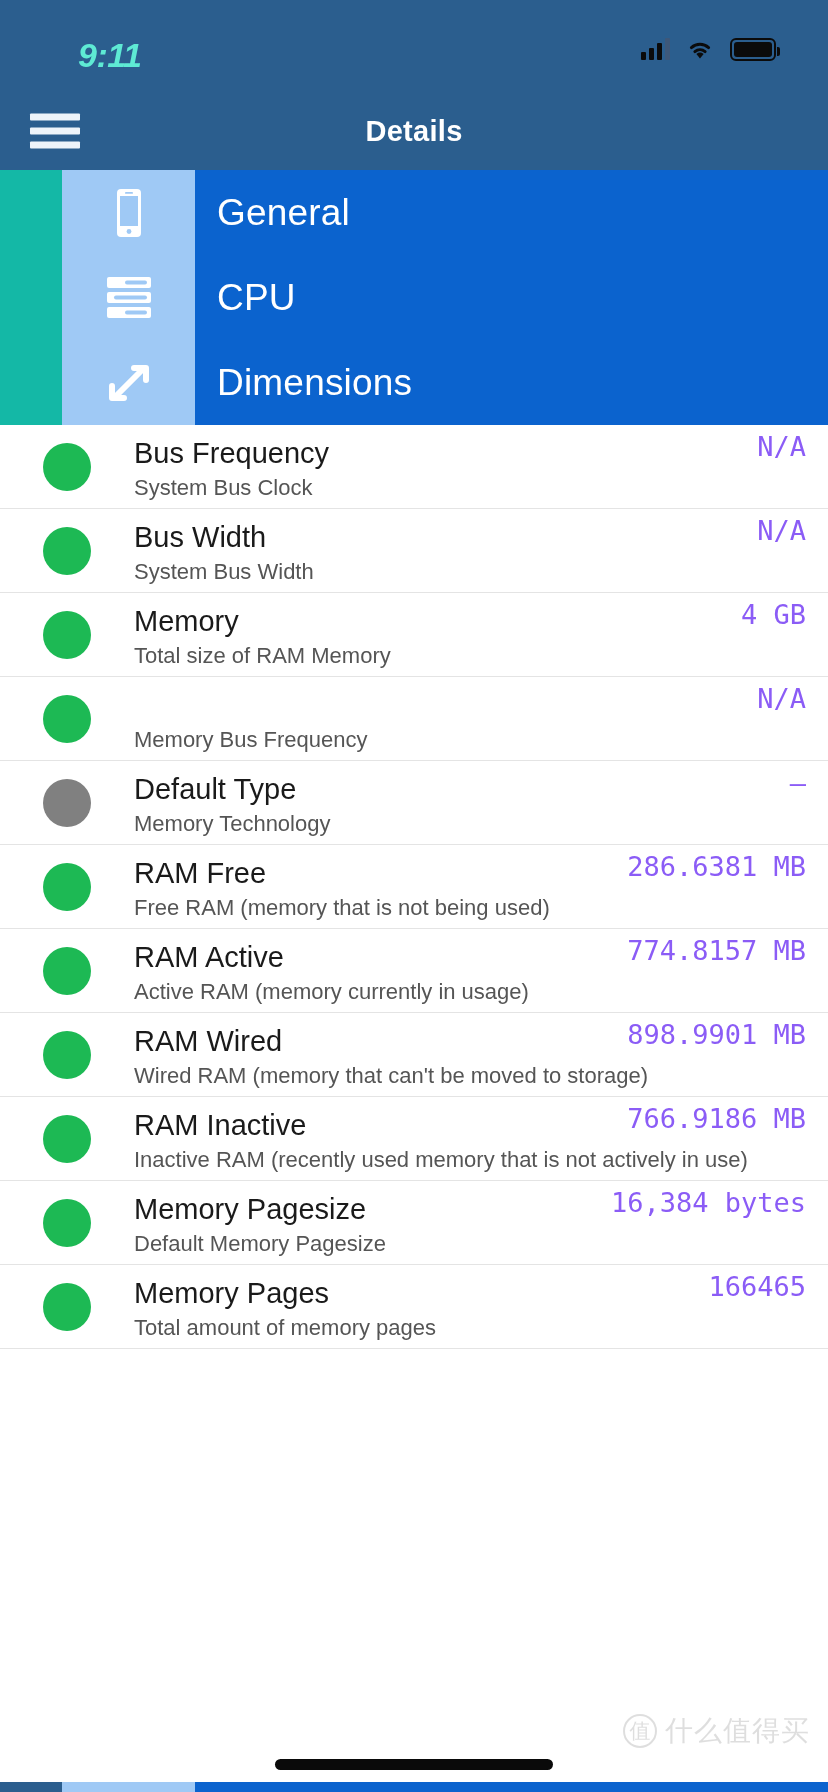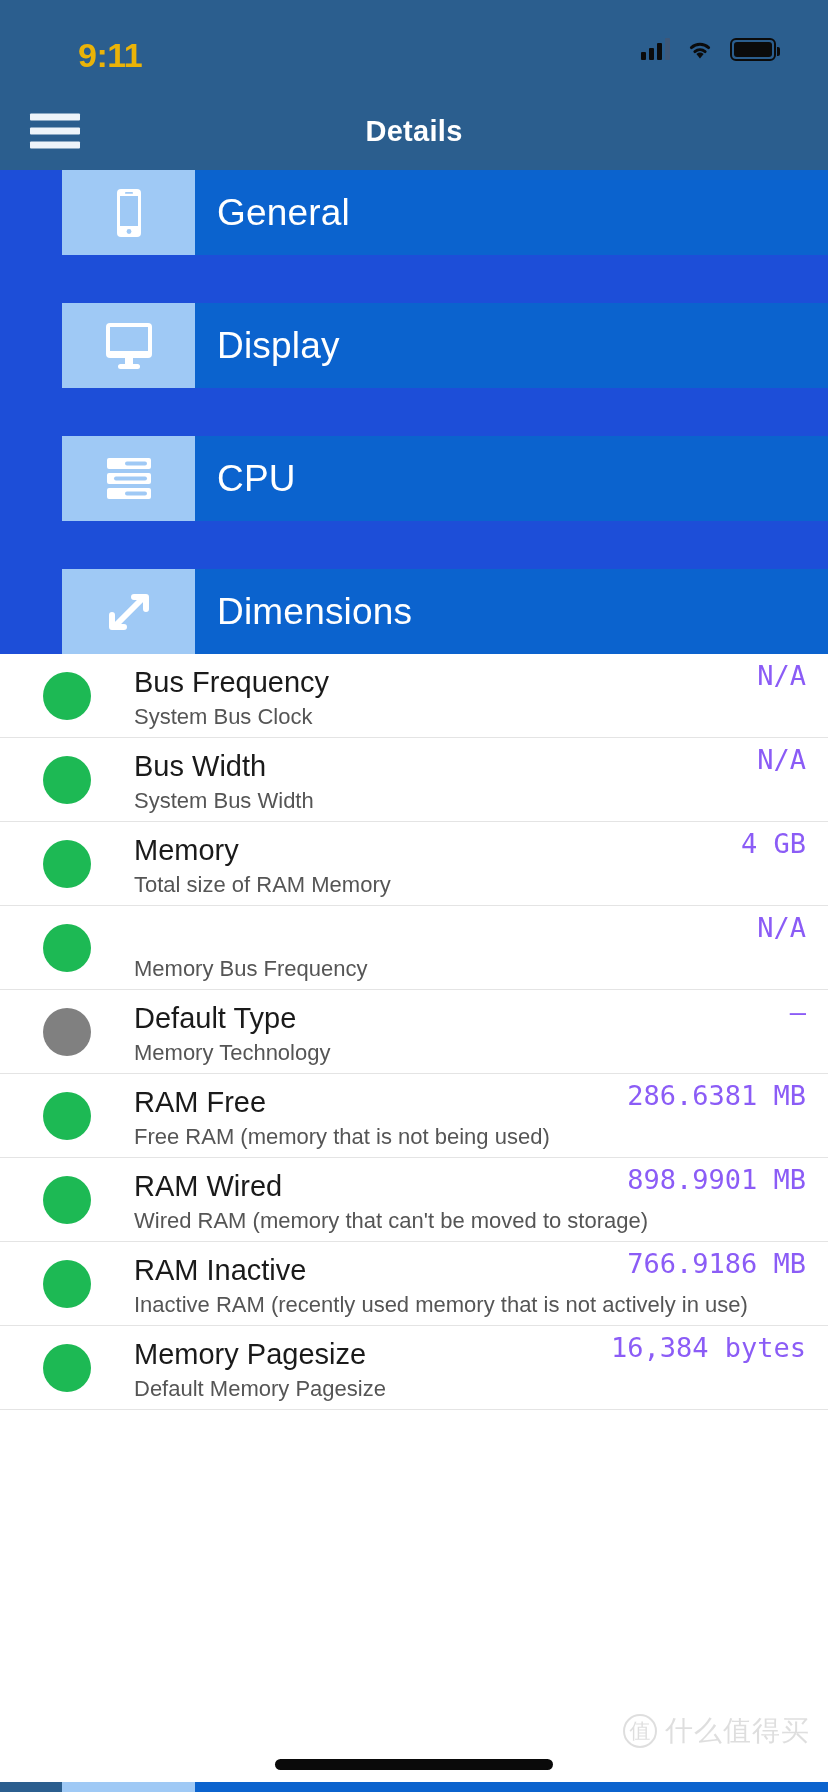--- a/index.html
+++ b/index.html
@@ -17,23 +17,24 @@
     background:#2B5E8E;
     display:flex;
     align-items:center;
     justify-content:space-between;
     padding:0 52px 0 78px;
     position:relative;
   }
   .status-time {
     font-size:34px;
     font-weight:bold;
-    color:#eab308;
+    color:#5eead4;
     letter-spacing:-0.5px;
     margin-top:18px;
+    font-style:italic;
   }
   .status-icons { display:flex; align-items:center; gap:16px; margin-top:6px; }
   .bars { display:flex; align-items:flex-end; gap:3px; height:22px; }
   .bars i { width:5px; background:#0b0b0b; border-radius:1px; display:block; }
   .bars i:nth-child(1){ height:8px; }
   .bars i:nth-child(2){ height:12px; }
   .bars i:nth-child(3){ height:17px; }
   .bars i:nth-child(4){ height:22px; background:#3d587a; }
   .wifi { width:28px; height:22px; position:relative; }
   .batt {
@@ -59,21 +60,21 @@
     width:50px; display:flex; flex-direction:column; gap:7px; cursor:pointer;
   }
   .hamburger i { display:block; height:7px; background:#eef4fa; border-radius:1px; }
   .nav-title {
     width:100%; text-align:center;
     color:#ffffff; font-size:29px; font-weight:bold;
     letter-spacing:0.3px;
   }
 
   
-  .tabpanel { background:#1d4ed8; display:flex; flex-direction:column;gap:48px; }
+  .tabpanel { background:#14b8a6; display:flex; flex-direction:column; }
   .tabrow { display:flex; height:85px; align-items:stretch; }
   .tab-icon {
     width:133px; margin-left:62px;
     background:#9FC9F5;
     display:flex; align-items:center; justify-content:center;
     flex:0 0 133px;
   }
   .tab-label {
     flex:1; background:#0B63CE;
     display:flex; align-items:center;
@@ -176,31 +177,20 @@
       <svg width="44" height="56" viewBox="0 0 44 56">
         <rect x="10" y="4" width="24" height="48" rx="4" fill="#fff"></rect>
         <rect x="13" y="11" width="18" height="30" fill="#9FC9F5"></rect>
         <rect x="18" y="7" width="8" height="1.8" rx="0.9" fill="#9FC9F5"></rect>
         <circle cx="22" cy="46.5" r="2.4" fill="#9FC9F5"></circle>
       </svg>
     </div>
     <div class="tab-label">General</div>
   </div>
 
-  <div class="tabrow">
-    <div class="tab-icon">
-      <svg width="56" height="52" viewBox="0 0 56 52">
-        <rect x="5" y="3" width="46" height="35" rx="4" fill="#fff"></rect>
-        <rect x="9" y="7" width="38" height="24" fill="#9FC9F5"></rect>
-        <rect x="24" y="38" width="8" height="7" fill="#fff"></rect>
-        <rect x="17" y="44" width="22" height="5" rx="2.5" fill="#fff"></rect>
-      </svg>
-    </div>
-    <div class="tab-label">Display</div>
-  </div>
 
   <div class="tabrow">
     <div class="tab-icon">
       <svg width="56" height="48" viewBox="0 0 56 48">
         <rect x="6" y="3" width="44" height="11" rx="2" fill="#fff"></rect>
         <rect x="6" y="18" width="44" height="11" rx="2" fill="#fff"></rect>
         <rect x="6" y="33" width="44" height="11" rx="2" fill="#fff"></rect>
         <rect x="24" y="6.5" width="22" height="4" rx="2" fill="#9FC9F5"></rect>
         <rect x="13" y="21.5" width="33" height="4" rx="2" fill="#9FC9F5"></rect>
         <rect x="24" y="36.5" width="22" height="4" rx="2" fill="#9FC9F5"></rect>
@@ -281,20 +271,30 @@
         <div class="row-title">RAM Free</div>
         <div class="row-sub">Free RAM (memory that is not being used)</div>
         <div class="row-value">286.6381  MB</div>
       </div>
     </div>
     <div class="row">
       <div class="dot-wrap">
         <span class="dot" style="background: rgb(29, 185, 84);"></span>
       </div>
       <div class="row-text">
+        <div class="row-title">RAM Active</div>
+        <div class="row-sub">Active RAM (memory currently in usage)</div>
+        <div class="row-value">774.8157  MB</div>
+      </div>
+    </div>
+    <div class="row">
+      <div class="dot-wrap">
+        <span class="dot" style="background: rgb(29, 185, 84);"></span>
+      </div>
+      <div class="row-text">
         <div class="row-title">RAM Wired</div>
         <div class="row-sub">Wired RAM (memory that can't be moved to storage)</div>
         <div class="row-value">898.9901  MB</div>
       </div>
     </div>
     <div class="row">
       <div class="dot-wrap">
         <span class="dot" style="background: rgb(29, 185, 84);"></span>
       </div>
       <div class="row-text">
@@ -304,20 +304,30 @@
       </div>
     </div>
     <div class="row">
       <div class="dot-wrap">
         <span class="dot" style="background: rgb(29, 185, 84);"></span>
       </div>
       <div class="row-text">
         <div class="row-title">Memory Pagesize</div>
         <div class="row-sub">Default Memory Pagesize</div>
         <div class="row-value">16,384 bytes</div>
+      </div>
+    </div>
+    <div class="row">
+      <div class="dot-wrap">
+        <span class="dot" style="background: rgb(29, 185, 84);"></span>
+      </div>
+      <div class="row-text">
+        <div class="row-title">Memory Pages</div>
+        <div class="row-sub">Total amount of memory pages</div>
+        <div class="row-value">166465</div>
       </div>
     </div>
   </div>
 
 <div class="watermark">
   <div class="wm-badge">值</div>
   <div class="wm-text">什么值得买</div>
 </div>
 
 <div class="home-indicator"></div>

